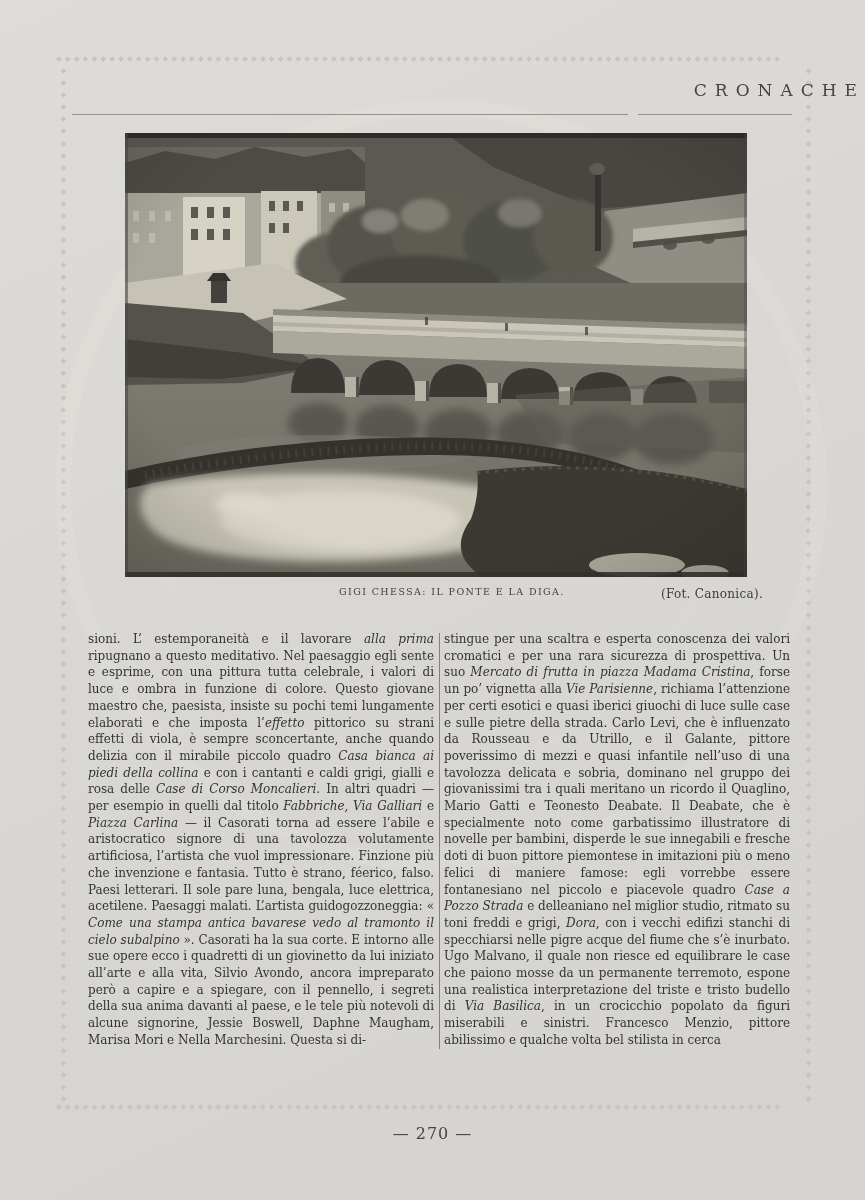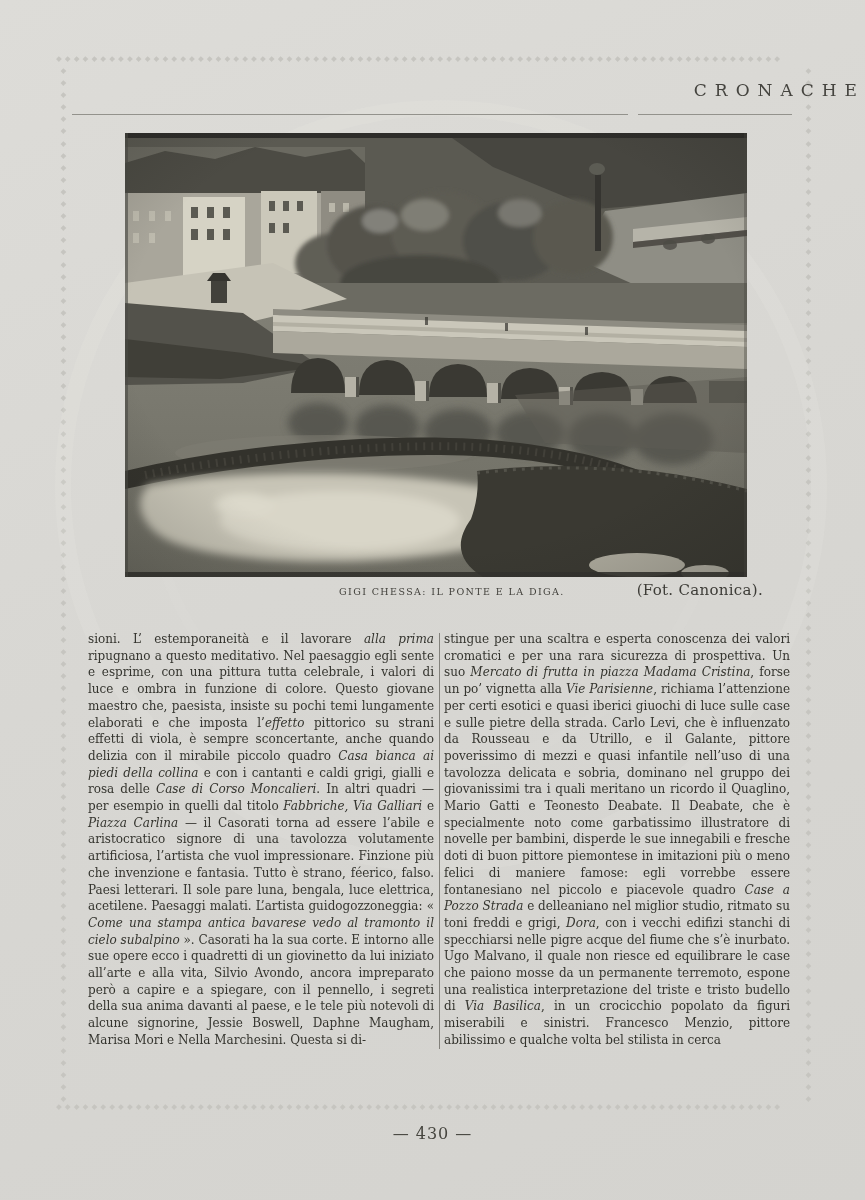--- a/index.html
+++ b/index.html
@@ -25,21 +25,21 @@
   .masthead{position:absolute;top:80px;left:0;width:100%;text-align:right;
         font-size:17px;letter-spacing:8px;color:#45443f;}
   .head-rule{position:absolute;top:114px;left:72px;width:720px;height:1px;
         background:linear-gradient(to right,#93928c 0,#93928c 556px,transparent 556px,transparent 566px,#93928c 566px,#93928c 100%);}
   
   figure.artwork{position:absolute;left:125px;top:133px;width:622px;margin:0;}
   figure.artwork svg{display:block;}
   figcaption{position:relative;height:26px;}
   .fig-caption{position:absolute;left:214px;top:9px;font-size:9.5px;letter-spacing:1.4px;
         color:#403f3a;white-space:nowrap;}
-  .fig-credit{position:absolute;right:-16px;top:4px;font-size:15px;letter-spacing:.3px;
+  .fig-credit{position:absolute;right:-16px;top:10px;font-size:12px;letter-spacing:.3px;
         color:#3d3c37;white-space:nowrap;}
   
   .columns{position:absolute;left:88px;top:631px;width:702px;display:flex;align-items:stretch;}
   .col{width:346px;text-align:justify;font-size:12px;line-height:16.7px;color:#34342e;
        hyphens:none;}
   .col .it{font-style:italic;}
   .col-divider{width:1px;background:#82817b;margin:2px 4px 0 5px;}
   
   .folio{position:absolute;top:1124px;left:0;width:100%;text-align:center;
         font-size:16px;letter-spacing:1px;color:#46453f;}
@@ -213,15 +213,15 @@
       <span class="fig-credit">(Fot. Canonica).</span>
     </figcaption>
   </figure>
 
   <main class="columns">
     <div class="col" id="col-left"><span>sioni. L’ estemporaneità e il lavorare </span><span class="it">alla prima</span><span> ripugnano a questo meditativo. Nel paesaggio egli sente e esprime, con una pittura tutta celebrale, i valori di luce e ombra in funzione di colore. Questo giovane maestro che, paesista, insiste su pochi temi lungamente elaborati e che imposta l’</span><span class="it">effetto</span><span> pittorico su strani effetti di viola, è sempre sconcertante, anche quando delizia con il mirabile piccolo quadro </span><span class="it">Casa bianca ai piedi della collina</span><span> e con i cantanti e caldi grigi, gialli e rosa delle </span><span class="it">Case di Corso Moncalieri</span><span>. In altri quadri — per esempio in quelli dal titolo </span><span class="it">Fabbriche, Via Galliari</span><span> e </span><span class="it">Piazza Carlina</span><span> — il Casorati torna ad essere l’abile e aristocratico signore di una tavolozza volutamente artificiosa, l’artista che vuol impressionare. Finzione più che invenzione e fantasia. Tutto è strano, féerico, falso. Paesi letterari. Il sole pare luna, bengala, luce elettrica, acetilene. Paesaggi malati. L’artista guidogozzoneggia: « </span><span class="it">Come una stampa antica bavarese vedo al tramonto il cielo subalpino</span><span> ». Casorati ha la sua corte. E intorno alle sue opere ecco i quadretti di un giovinetto da lui iniziato all’arte e alla vita, Silvio Avondo, ancora impreparato però a capire e a spiegare, con il pennello, i segreti della sua anima davanti al paese, e le tele più notevoli di alcune signorine, Jessie Boswell, Daphne Maugham, Marisa Mori e Nella Marchesini. Questa si di-</span></div>
     <div class="col-divider"></div>
     <div class="col" id="col-right"><span>stingue per una scaltra e esperta conoscenza dei valori cromatici e per una rara sicurezza di prospettiva. Un suo </span><span class="it">Mercato di frutta in piazza Madama Cristina</span><span>, forse un po’ vignetta alla </span><span class="it">Vie Parisienne</span><span>, richiama l’attenzione per certi esotici e quasi iberici giuochi di luce sulle case e sulle pietre della strada. Carlo Levi, che è influenzato da Rousseau e da Utrillo, e il Galante, pittore poverissimo di mezzi e quasi infantile nell’uso di una tavolozza delicata e sobria, dominano nel gruppo dei giovanissimi tra i quali meritano un ricordo il Quaglino, Mario Gatti e Teonesto Deabate. Il Deabate, che è specialmente noto come garbatissimo illustratore di novelle per bambini, disperde le sue innegabili e fresche doti di buon pittore piemontese in imitazioni più o meno felici di maniere famose: egli vorrebbe essere fontanesiano nel piccolo e piacevole quadro </span><span class="it">Case a Pozzo Strada</span><span> e delleaniano nel miglior studio, ritmato su toni freddi e grigi, </span><span class="it">Dora</span><span>, con i vecchi edifizi stanchi di specchiarsi nelle pigre acque del fiume che s’è inurbato. Ugo Malvano, il quale non riesce ed equilibrare le case che paiono mosse da un permanente terremoto, espone una realistica interpretazione del triste e tristo budello di </span><span class="it">Via Basilica</span><span>, in un crocicchio popolato da figuri miserabili e sinistri. Francesco Menzio, pittore abilissimo e qualche volta bel stilista in cerca</span></div>
   </main>
 
-  <div class="folio">— 430 —</div>
+  <div class="folio">— 270 —</div>
 
 </div>
 
 </body></html>

